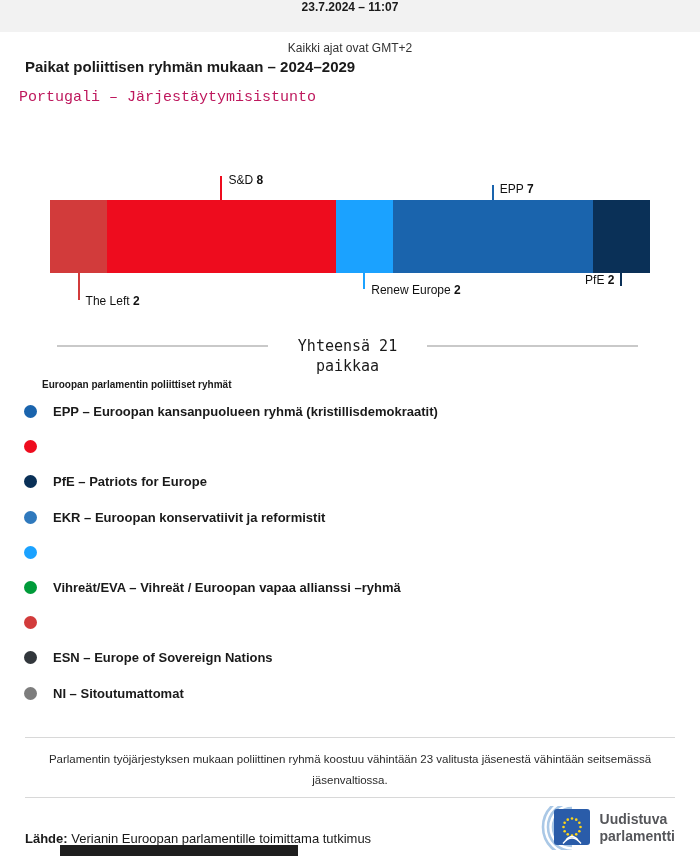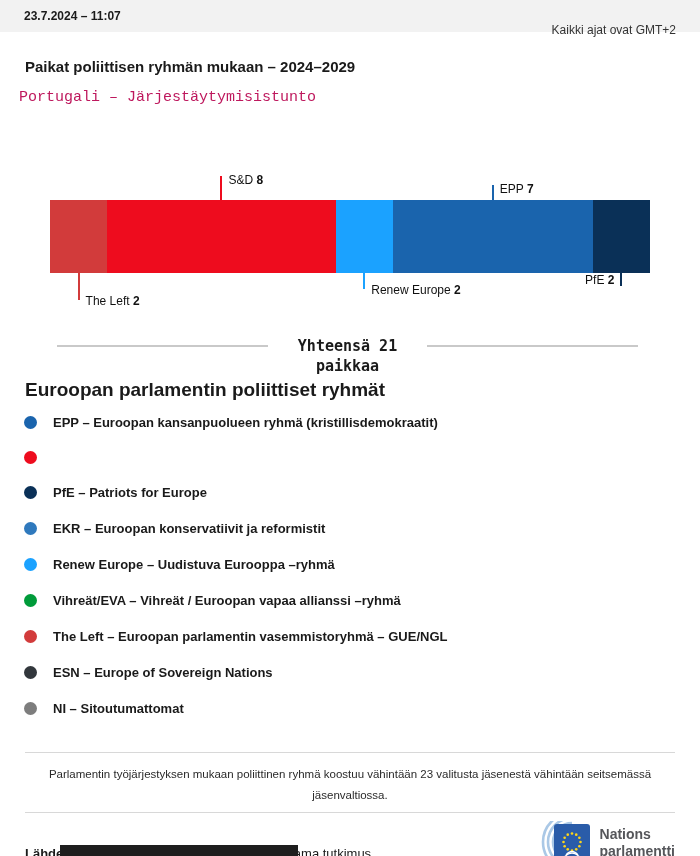--- a/index.html
+++ b/index.html
@@ -3,21 +3,21 @@
 <meta charset="utf-8">
 <style>
   * { margin:0; padding:0; box-sizing:border-box; }
   html, body { width:700px; }
   body {
     height:856px; position:relative; overflow:hidden; background:#ffffff;
     font-family:"Liberation Sans", sans-serif; color:#1a1a1a;
   }
   .topbar {
     height:32px; background:#f2f2f2; display:flex; align-items:center;
-    justify-content:space-between; padding:0 24px; font-size:12px;
+    justify-content:space-between; padding:0 24px; font-size:12px;flex-direction:column;
   }
   .topbar .dt { font-weight:bold; }
   .topbar .tz { color:#333;margin-top:27px; }
   .title { font-size:15px; font-weight:bold; margin:26px 25px 0; }
   .subtitle { font-size:15px; font-weight:normal; margin:14px 19px 0; color:#be185d;font-family:Liberation Mono, monospace; }
 
   .chart { position:relative; margin:94px 50px 0; height:73px; }
   .bar { display:flex; height:73px; width:100%; }
   .segment { height:100%; }
   .callout { position:absolute; width:0; }
@@ -26,26 +26,26 @@
   .c-line { position:absolute; left:-1px; top:0; bottom:0; width:2px; display:block; }
   .c-label { position:absolute; white-space:nowrap; font-size:12px; color:#111; }
   .c-label b { font-weight:bold; }
   .callout.above .c-label { top:-3px; left:7px; }
   .callout.below.t-right .c-label { top:100%; margin-top:-6px; left:7px; }
   .callout.below.t-left .c-label { bottom:-1px; right:7px;text-align:center; }
 
   .total { display:flex; margin:65px 62px 0 57px; }
   .total .rule { flex:1; height:2px; background:#c9c9c9; margin-top:7px; }
   .total-text {
-    font-family:"DejaVu Sans Mono", monospace; font-weight:bold; font-size:15px;
+    font-family:"DejaVu Sans Mono", monospace; font-weight:normal; font-size:15px;
     line-height:1.35; text-align:center; white-space:pre-line; padding:0 30px;
     transform:translateY(-2px);
   }
 
-  .legend-heading { font-size:19px; font-weight:bold; margin:0 25px; }
+  .legend-heading { font-size:10px; font-weight:bold; margin:0 42px; }
   .legend { list-style:none; margin:14px 24px 0;font-weight:bold; }
   .legend li { display:flex; align-items:center; margin-bottom:21px; font-size:13px; }
   .dot { width:13px; height:13px; border-radius:50%; flex:0 0 13px; margin-right:16px; }
 
   .footnote {
     margin:36px 25px 0; border-top:1px solid #d8d8d8; padding-top:11px;
     font-size:11.5px; line-height:1.85; color:#2a2a2a;text-align:center;
   }
   .footer {
     margin:6px 25px 0; border-top:1px solid #d8d8d8; padding-top:8px;
@@ -122,29 +122,27 @@
     <li>
       <span class="dot" style="background: rgb(10, 48, 87);"></span>
       <span><b>PfE – </b><span>Patriots for Europe</span></span>
     </li>
     <li>
       <span class="dot" style="background: rgb(47, 121, 189);"></span>
       <span><b>EKR – </b><span>Euroopan konservatiivit ja reformistit</span></span>
     </li>
     <li>
       <span class="dot" style="background: rgb(27, 162, 255);"></span>
-      <span><b>Renew Europe – </b><span>Uudistuva Eurooppa –ryhmä</span></span>
     </li>
     <li>
       <span class="dot" style="background: rgb(0, 155, 58);"></span>
       <span><b>Vihreät/EVA – </b><span>Vihreät / Euroopan vapaa allianssi –ryhmä</span></span>
     </li>
     <li>
       <span class="dot" style="background: rgb(210, 59, 59);"></span>
-      <span><b>The Left – </b><span>Euroopan parlamentin vasemmistoryhmä – GUE/NGL</span></span>
     </li>
     <li>
       <span class="dot" style="background: rgb(50, 55, 60);"></span>
       <span><b>ESN – </b><span>Europe of Sovereign Nations</span></span>
     </li>
     <li>
       <span class="dot" style="background: rgb(125, 125, 125);"></span>
       <span><b>NI – </b><span>Sitoutumattomat</span></span>
     </li>
   </ul>
@@ -175,19 +173,19 @@
         <circle cx="43.5" cy="21" r="1.3"></circle>
         <circle cx="44.64" cy="16.75" r="1.3"></circle>
         <circle cx="47.75" cy="13.64" r="1.3"></circle>
       </g>
       <g fill="none" stroke="#ffffff" stroke-width="1.3">
         <path d="M 46 34 Q 52 27 58 34"></path>
         <path d="M 43 37.5 Q 52 26.5 61 37.5"></path>
       </g>
     </svg>
     <div class="logo-text">
-      <span>Nations</span>
+      <span>Uudistuva</span>
       <span>parlamentti</span>
     </div>
   </div>
 </div>
 
 <div class="scroll-thumb"></div>
 
 </body></html>

